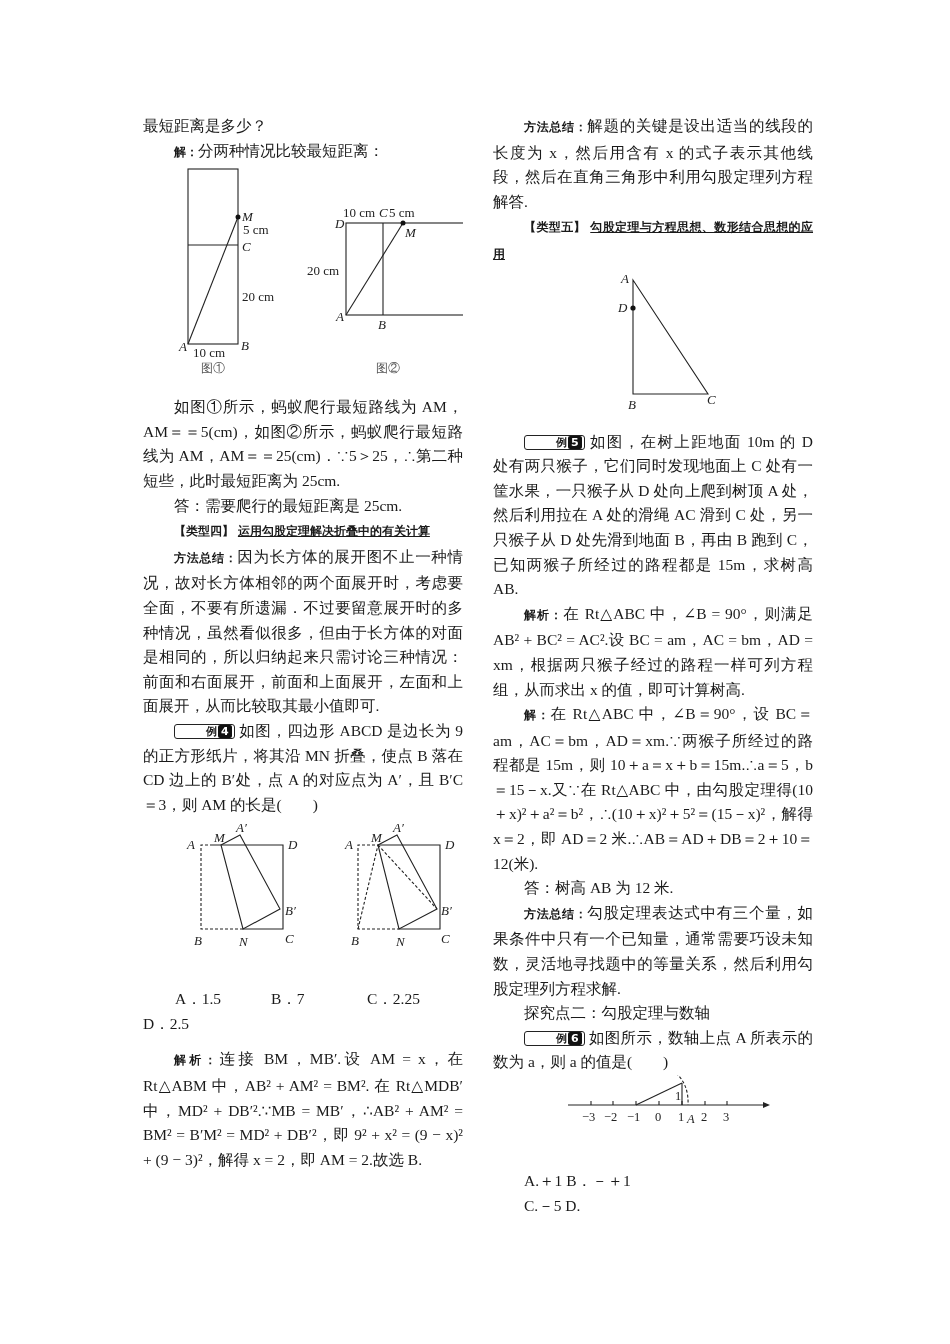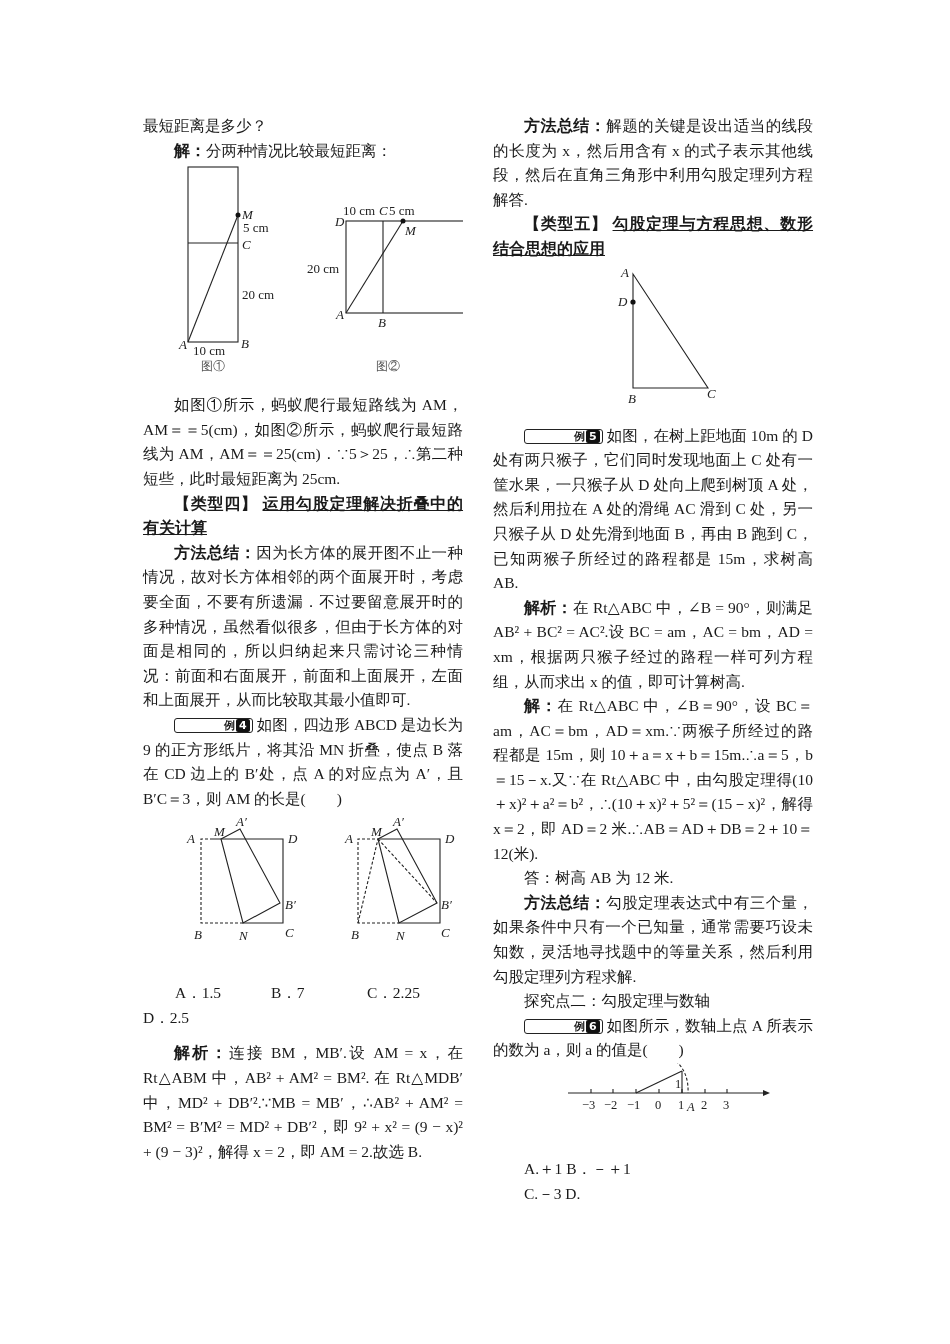--- a/index.html
+++ b/index.html
@@ -3,24 +3,24 @@
 <meta charset="utf-8">
 <style>
   html, body { margin: 0; padding: 0; background: #ffffff; }
   body { width: 950px; height: 1344px; position: relative; overflow: hidden;
          font-family: "Liberation Serif", "DejaVu Serif", serif; color: #1a1a1a; }
   .col { position: absolute; top: 114px; font-size: 15.5px; line-height: 24.6px; }
   .col-left { left: 143px; width: 320px; }
   .col-right { left: 493px; width: 320px; }
   p { margin: 0; text-align: justify; }
   .ind { text-indent: 2em; }
-  .b { font-weight: bold; font-family: Liberation Sans, sans-serif; font-size: 16px; }
+  .b { font-weight: bold; font-family: Liberation Mono, monospace; font-size: 12px; }
   .u { text-decoration: underline; }
   .badge { display: inline-block; border: 1.3px solid #222; border-radius: 3px; font-size: 11px; line-height: 13px;
-           padding: 0 2px 0 18px; font-family: "DejaVu Sans", sans-serif; font-weight: bold; margin-right: 4px; vertical-align: 1px; }
+           padding: 0 2px 0 0; font-family: "DejaVu Sans", sans-serif; font-weight: bold; margin-right: 4px; vertical-align: 1px; }
   .badge .n { background: #111; color: #fff; padding: 0 3px; border-radius: 2px; margin-left: 1px; }
   .fig { display: block; margin: 0; }
   .choices { display: flex; }
   .choices span { flex: 1; margin-top: 40px; }
 </style>
 </head>
 <body>
 
 <div class="col col-left">
   <p>最短距离是多少？</p>
@@ -53,20 +53,21 @@
       <text x="246" y="52">5 cm</text>
       <text x="262" y="72" font-style="italic">M</text>
       <text x="164" y="110">20 cm</text>
       <text x="193" y="156" font-style="italic">A</text>
       <text x="235" y="164" font-style="italic">B</text>
       <text x="233" y="207" font-size="12" fill="#555">图②</text>
     </g>
   </svg>
 
   <p class="ind" style="margin-top:8px">如图①所示，蚂蚁爬行最短路线为 AM，AM＝＝5(cm)，如图②所示，蚂蚁爬行最短路线为 AM，AM＝＝25(cm)．∵5＞25，∴第二种短些，此时最短距离为 25cm.</p>
+  <p class="ind">答：需要爬行的最短距离是 25cm.</p>
   <p class="ind"><span class="b">【类型四】</span> <span class="b u">运用勾股定理解决折叠中的有关计算</span></p>
   <p class="ind"><span class="b">方法总结：</span><span>因为长方体的展开图不止一种情况，故对长方体相邻的两个面展开时，考虑要全面，不要有所遗漏．不过要留意展开时的多种情况，虽然看似很多，但由于长方体的对面是相同的，所以归纳起来只需讨论三种情况：前面和右面展开，前面和上面展开，左面和上面展开，从而比较取其最小值即可.</span></p>
   <p class="ind"><span class="badge"><span>例</span><span class="n">4</span></span><span>如图，四边形 ABCD 是边长为 9 的正方形纸片，将其沿 MN 折叠，使点 B 落在 CD 边上的 B′处，点 A 的对应点为 A′，且 B′C＝3，则 AM 的长是(　　)</span></p>
 
   <svg class="fig" width="320" height="130" viewBox="0 0 320 130">
     <g stroke="#222" stroke-width="1.1" fill="none">
 
       <polyline points="70,28 58,28 58,112 100,112" stroke-dasharray="3,2"></polyline>
       <polyline points="70,28 140,28 140,112 100,112"></polyline>
       <polygon points="78,28 97,18 137,92 100,112"></polygon>
@@ -154,14 +155,14 @@
       <text x="162" y="46">0</text>
       <text x="185" y="46">1</text>
       <text x="208" y="46">2</text>
       <text x="230" y="46">3</text>
       <text x="182" y="25">1</text>
       <text x="194" y="48" font-style="italic">A</text>
     </g>
   </svg>
 
   <p class="ind" style="margin-top:24px">A.＋1  B．－＋1</p>
-  <p class="ind">C.－3  D.</p>
+  <p class="ind">C.－5  D.</p>
 </div>
 
 </body></html>

